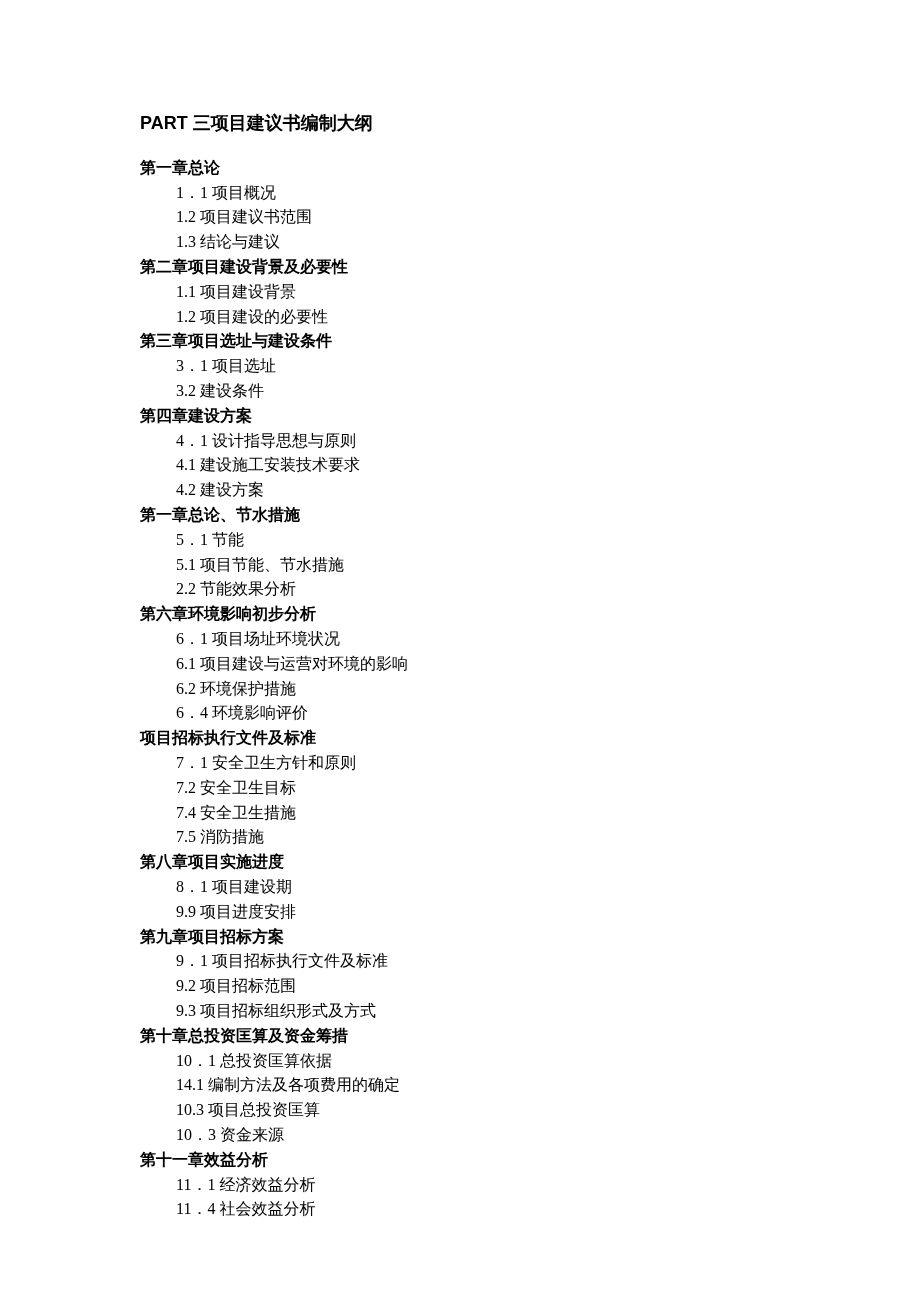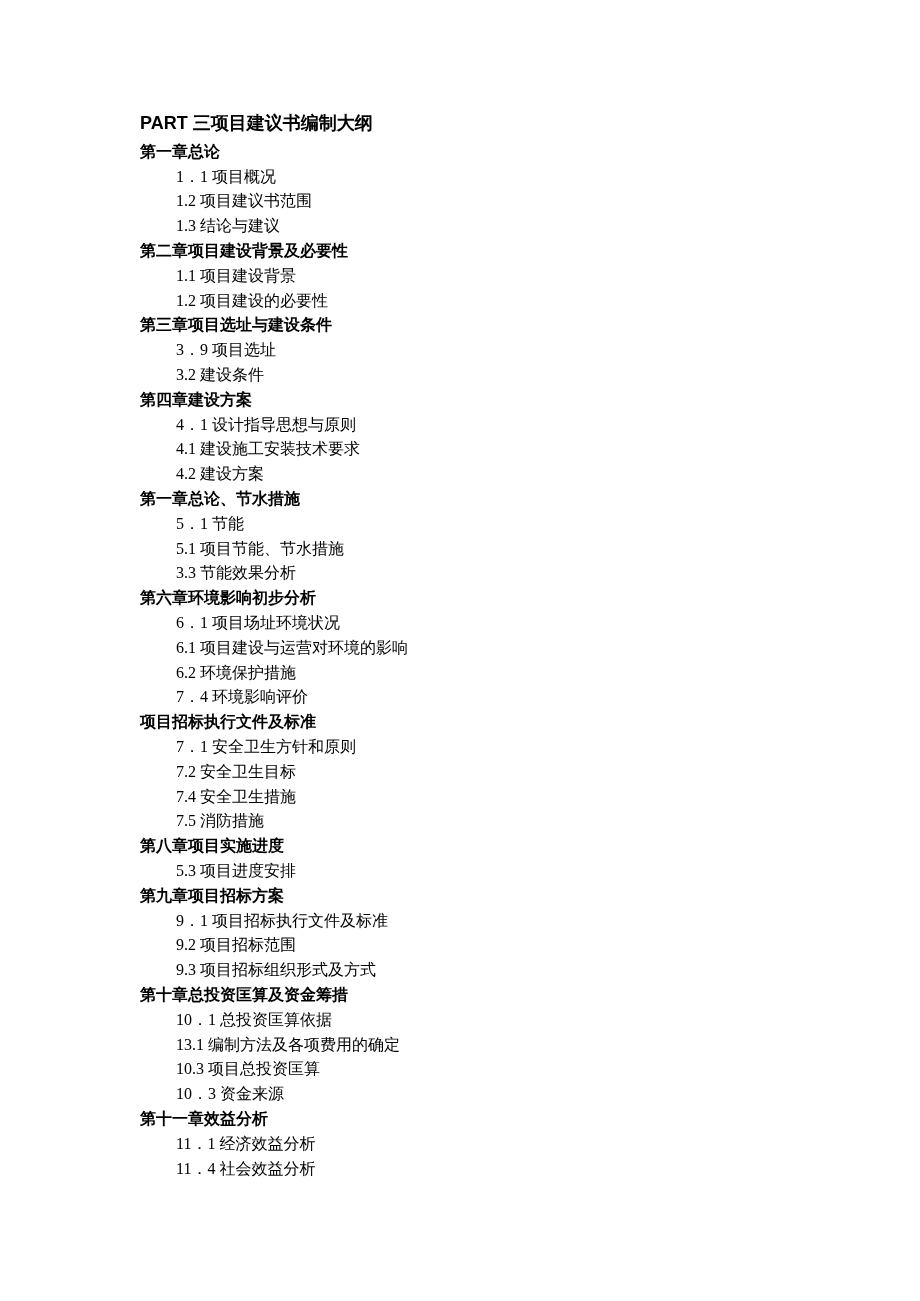--- a/index.html
+++ b/index.html
@@ -13,21 +13,21 @@
     }
     .page {
       width: 920px;
       padding: 110px 140px 100px 140px;
       box-sizing: border-box;
     }
     .title {
       font-family: "Microsoft YaHei", "微软雅黑", sans-serif;
       font-weight: bold;
       font-size: 18px;
-      margin-bottom: 2px;
+      margin-bottom: 18px;
     }
     .chapter {
       margin: 0;
       padding: 0;
       font-weight: bold;
     }
     .sub {
       margin: 0;
       padding: 0 0 0 36px;
     }
@@ -42,56 +42,57 @@
     <div class="chapter">第一章总论</div>
     <div class="sub">1．1 项目概况</div>
     <div class="sub">1.2 项目建议书范围</div>
     <div class="sub">1.3 结论与建议</div>
 
     <div class="chapter">第二章项目建设背景及必要性</div>
     <div class="sub">1.1    项目建设背景</div>
     <div class="sub">1.2    项目建设的必要性</div>
 
     <div class="chapter">第三章项目选址与建设条件</div>
-    <div class="sub">3．9 项目选址</div>
+    <div class="sub">3．1 项目选址</div>
     <div class="sub">3.2 建设条件</div>
 
     <div class="chapter">第四章建设方案</div>
     <div class="sub">4．1 设计指导思想与原则</div>
     <div class="sub">4.1    建设施工安装技术要求</div>
     <div class="sub">4.2    建设方案</div>
 
     <div class="chapter">第一章总论、节水措施</div>
     <div class="sub">5．1 节能</div>
     <div class="sub">5.1    项目节能、节水措施</div>
-    <div class="sub">3.3    节能效果分析</div>
+    <div class="sub">2.2    节能效果分析</div>
 
     <div class="chapter">第六章环境影响初步分析</div>
     <div class="sub">6．1 项目场址环境状况</div>
     <div class="sub">6.1    项目建设与运营对环境的影响</div>
     <div class="sub">6.2    环境保护措施</div>
-    <div class="sub">7．4 环境影响评价</div>
+    <div class="sub">6．4 环境影响评价</div>
 
     <div class="chapter">项目招标执行文件及标准</div>
     <div class="sub">7．1 安全卫生方针和原则</div>
     <div class="sub">7.2    安全卫生目标</div>
     <div class="sub">7.4    安全卫生措施</div>
     <div class="sub">7.5    消防措施</div>
 
     <div class="chapter">第八章项目实施进度</div>
-    <div class="sub">5.3 项目进度安排</div>
+    <div class="sub">8．1 项目建设期</div>
+    <div class="sub">9.9 项目进度安排</div>
 
     <div class="chapter">第九章项目招标方案</div>
     <div class="sub">9．1 项目招标执行文件及标准</div>
     <div class="sub">9.2    项目招标范围</div>
     <div class="sub">9.3    项目招标组织形式及方式</div>
 
     <div class="chapter">第十章总投资匡算及资金筹措</div>
     <div class="sub">10．1 总投资匡算依据</div>
-    <div class="sub">13.1    编制方法及各项费用的确定</div>
+    <div class="sub">14.1    编制方法及各项费用的确定</div>
     <div class="sub">10.3    项目总投资匡算</div>
     <div class="sub">10．3 资金来源</div>
 
     <div class="chapter">第十一章效益分析</div>
     <div class="sub">11．1 经济效益分析</div>
     <div class="sub">11．4 社会效益分析</div>
   </div>
 </div>
 
 </body></html>

